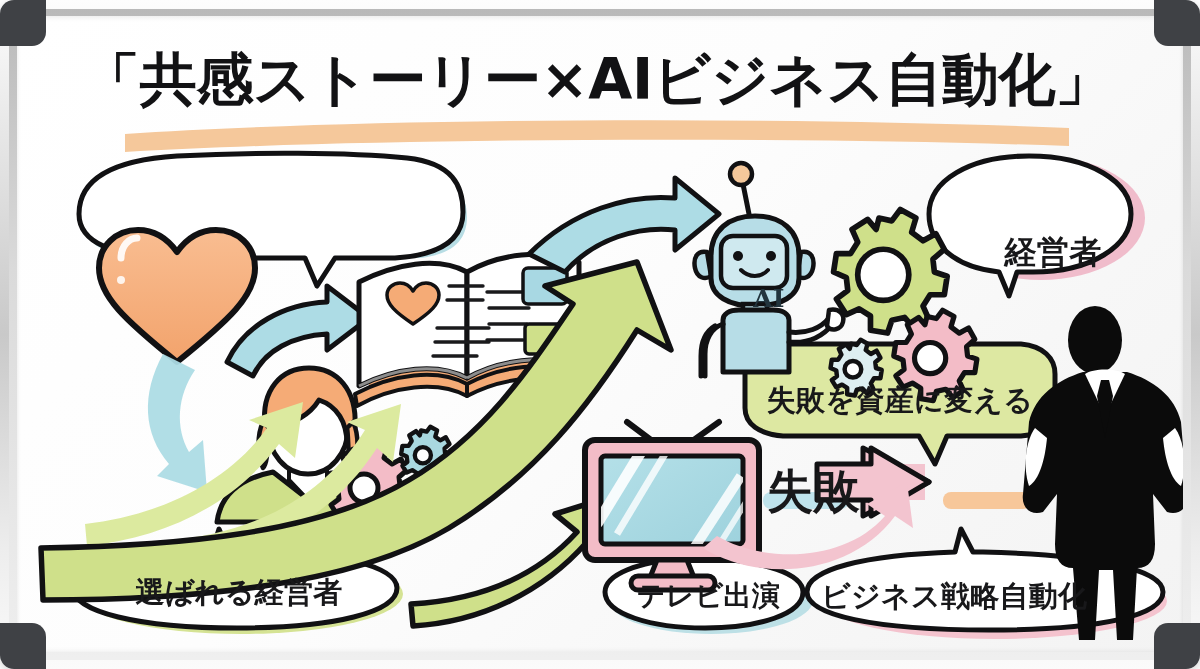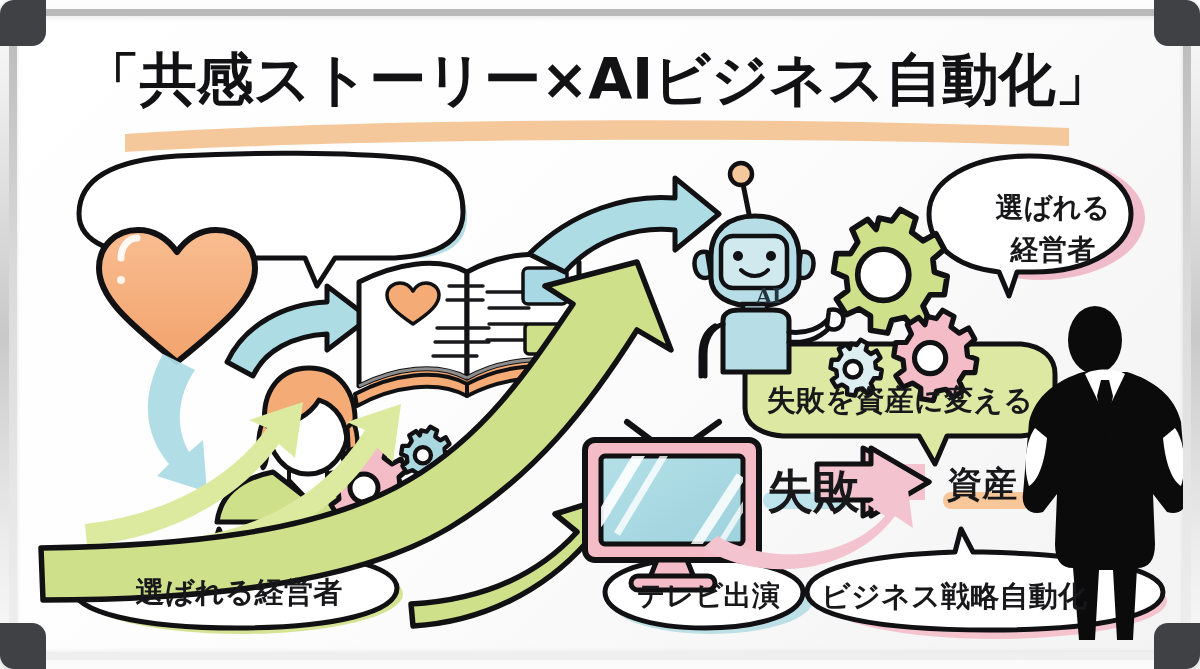--- a/index.html
+++ b/index.html
@@ -78,32 +78,32 @@
     font-weight: 700;
     letter-spacing: -.005em;
     color: #121214;
     z-index: 26;
   }
 
   .bub-txt { text-align: center; }
 
   #bub1-text   { left: 72px;  top: 171px; width: 350px; font-size: 31px; text-align:center; }
   #bub2-l1     { left: 930px; top: 165px; width: 212px; font-size: 28px; text-align:center; }
-  #bub2-l2     { left: 930px; top: 207px; width: 212px; font-size: 28px; text-align:center; }
+  #bub2-l2     { left: 930px; top: 207px; width: 212px; font-size: 32px; text-align:center; }
   #bub3-text   { left: 727px; top: 357px; width: 312px; font-size: 29px; text-align:center; }
   #bub4-text   { left: 62px;  top: 549px; width: 320px; font-size: 29px; text-align:center; }
   #bub5-text   { left: 589px; top: 553px; width: 205px; font-size: 28px; text-align:center; }
   #bub6-text   { left: 804px; top: 553px; width: 342px; font-size: 29px; text-align:left; }
 
   #fail-word   { left: 750px; top: 437px; font-size: 46px; }
   #asset-word  { left: 930px; top: 437px; font-size: 35px; }
 
   #robot-ai-label {
     left: 726px; top: 260px; width: 52px;
-    font-size: 20px; text-align:center;
+    font-size: 25px; text-align:center;
     font-family: "DejaVu Serif", "Liberation Serif", serif;
     color: #22343d;
   }
 </style>
 </head>
 <body>
 
 <div id="board-root">
 
   <div class="frame-outer"></div>
@@ -394,31 +394,29 @@
           <path d="M1068,350 L1088,392 L1108,350 C1100,344 1076,344 1068,350 Z" fill="#ffffff"></path>
 
           <path d="M1084,356 L1092,356 L1096,372 L1088,414 L1080,372 Z" fill="#0b0b0b"></path>
         </g>
 
       </svg>
 
       <div class="txt" id="title-text">「共感ストーリー×AIビジネス自動化」</div>
 
 
-      <div class="txt bub-txt" id="bub2-l1">選ばれる</div>
       <div class="txt bub-txt" id="bub2-l2">経営者</div>
 
       <div class="txt bub-txt" id="bub3-text">失敗を資産に変える</div>
 
       <div class="txt bub-txt" id="bub4-text">選ばれる経営者</div>
 
       <div class="txt bub-txt" id="bub5-text">テレビ出演</div>
 
       <div class="txt bub-txt" id="bub6-text">ビジネス戦略自動化</div>
 
       <div class="txt" id="fail-word">失敗</div>
-      <div class="txt" id="asset-word">資産</div>
 
       <div class="txt" id="robot-ai-label">AI</div>
 
     </div>
   </div>
 </div>
 
 </body></html>

